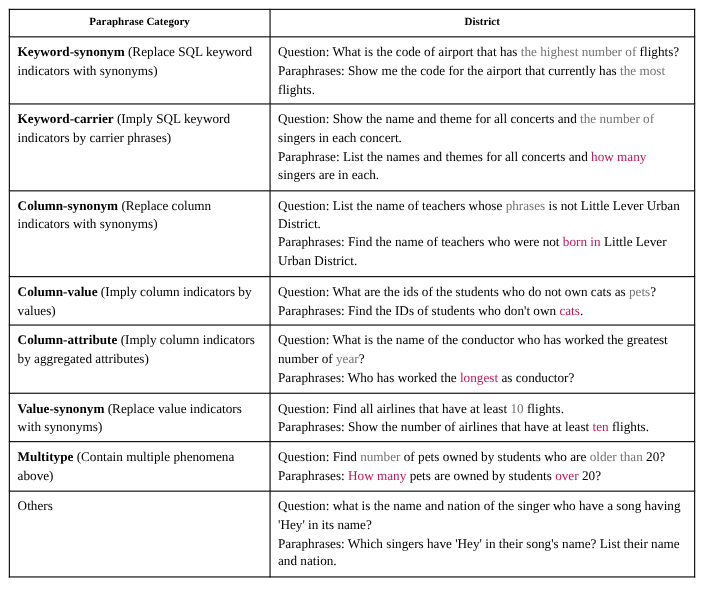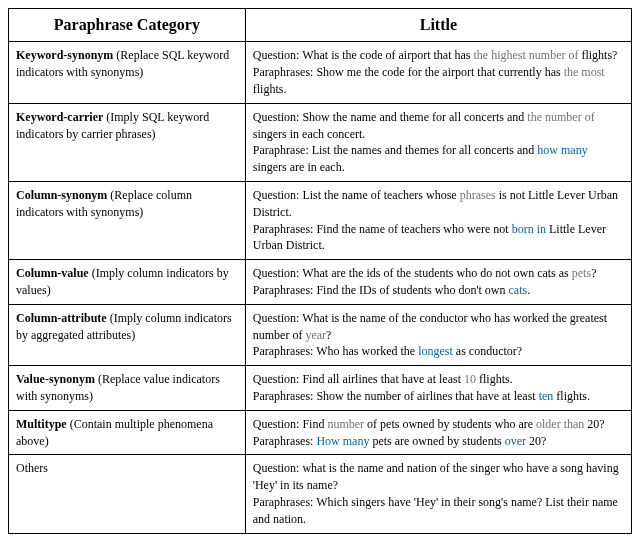--- a/index.html
+++ b/index.html
@@ -18,39 +18,39 @@
     }
     th, td {
       border: 1px solid #000;
       padding: 5px 7px;
       vertical-align: top;
       line-height: 1.4;
     }
     th {
       font-weight: bold;
       background: #fff;
-      font-size: 16px;
+      font-size: 10px;
     }
     td:first-child {
       width: 38%;
     }
     td:last-child {
       width: 62%;
     }
     .red { color: #737373; }
-    .blue { color: #0369a1; }
+    .blue { color: #be185d; }
   </style>
 </head>
 <body>
 
 <table>
   <thead>
     <tr>
       <th>Paraphrase Category</th>
-      <th>Little</th>
+      <th>District</th>
     </tr>
   </thead>
   <tbody id="table-body">
   <tr>
         <td><strong>Keyword-synonym</strong> (Replace SQL keyword indicators with synonyms)</td>
         <td>Question:  What is the code of airport that has <span class="red">the highest number of</span> flights?<br>Paraphrases:  Show me the code for the airport that currently has <span class="red">the most</span> flights.</td>
       </tr>
       <tr>
         <td><strong>Keyword-carrier</strong> (Imply SQL keyword indicators by carrier phrases)</td>
         <td>Question:  Show the name and theme for all concerts and <span class="red">the number of</span> singers in each concert.<br>Paraphrase:  List the names and themes for all concerts and <span class="blue">how many</span> singers are in each.</td>

